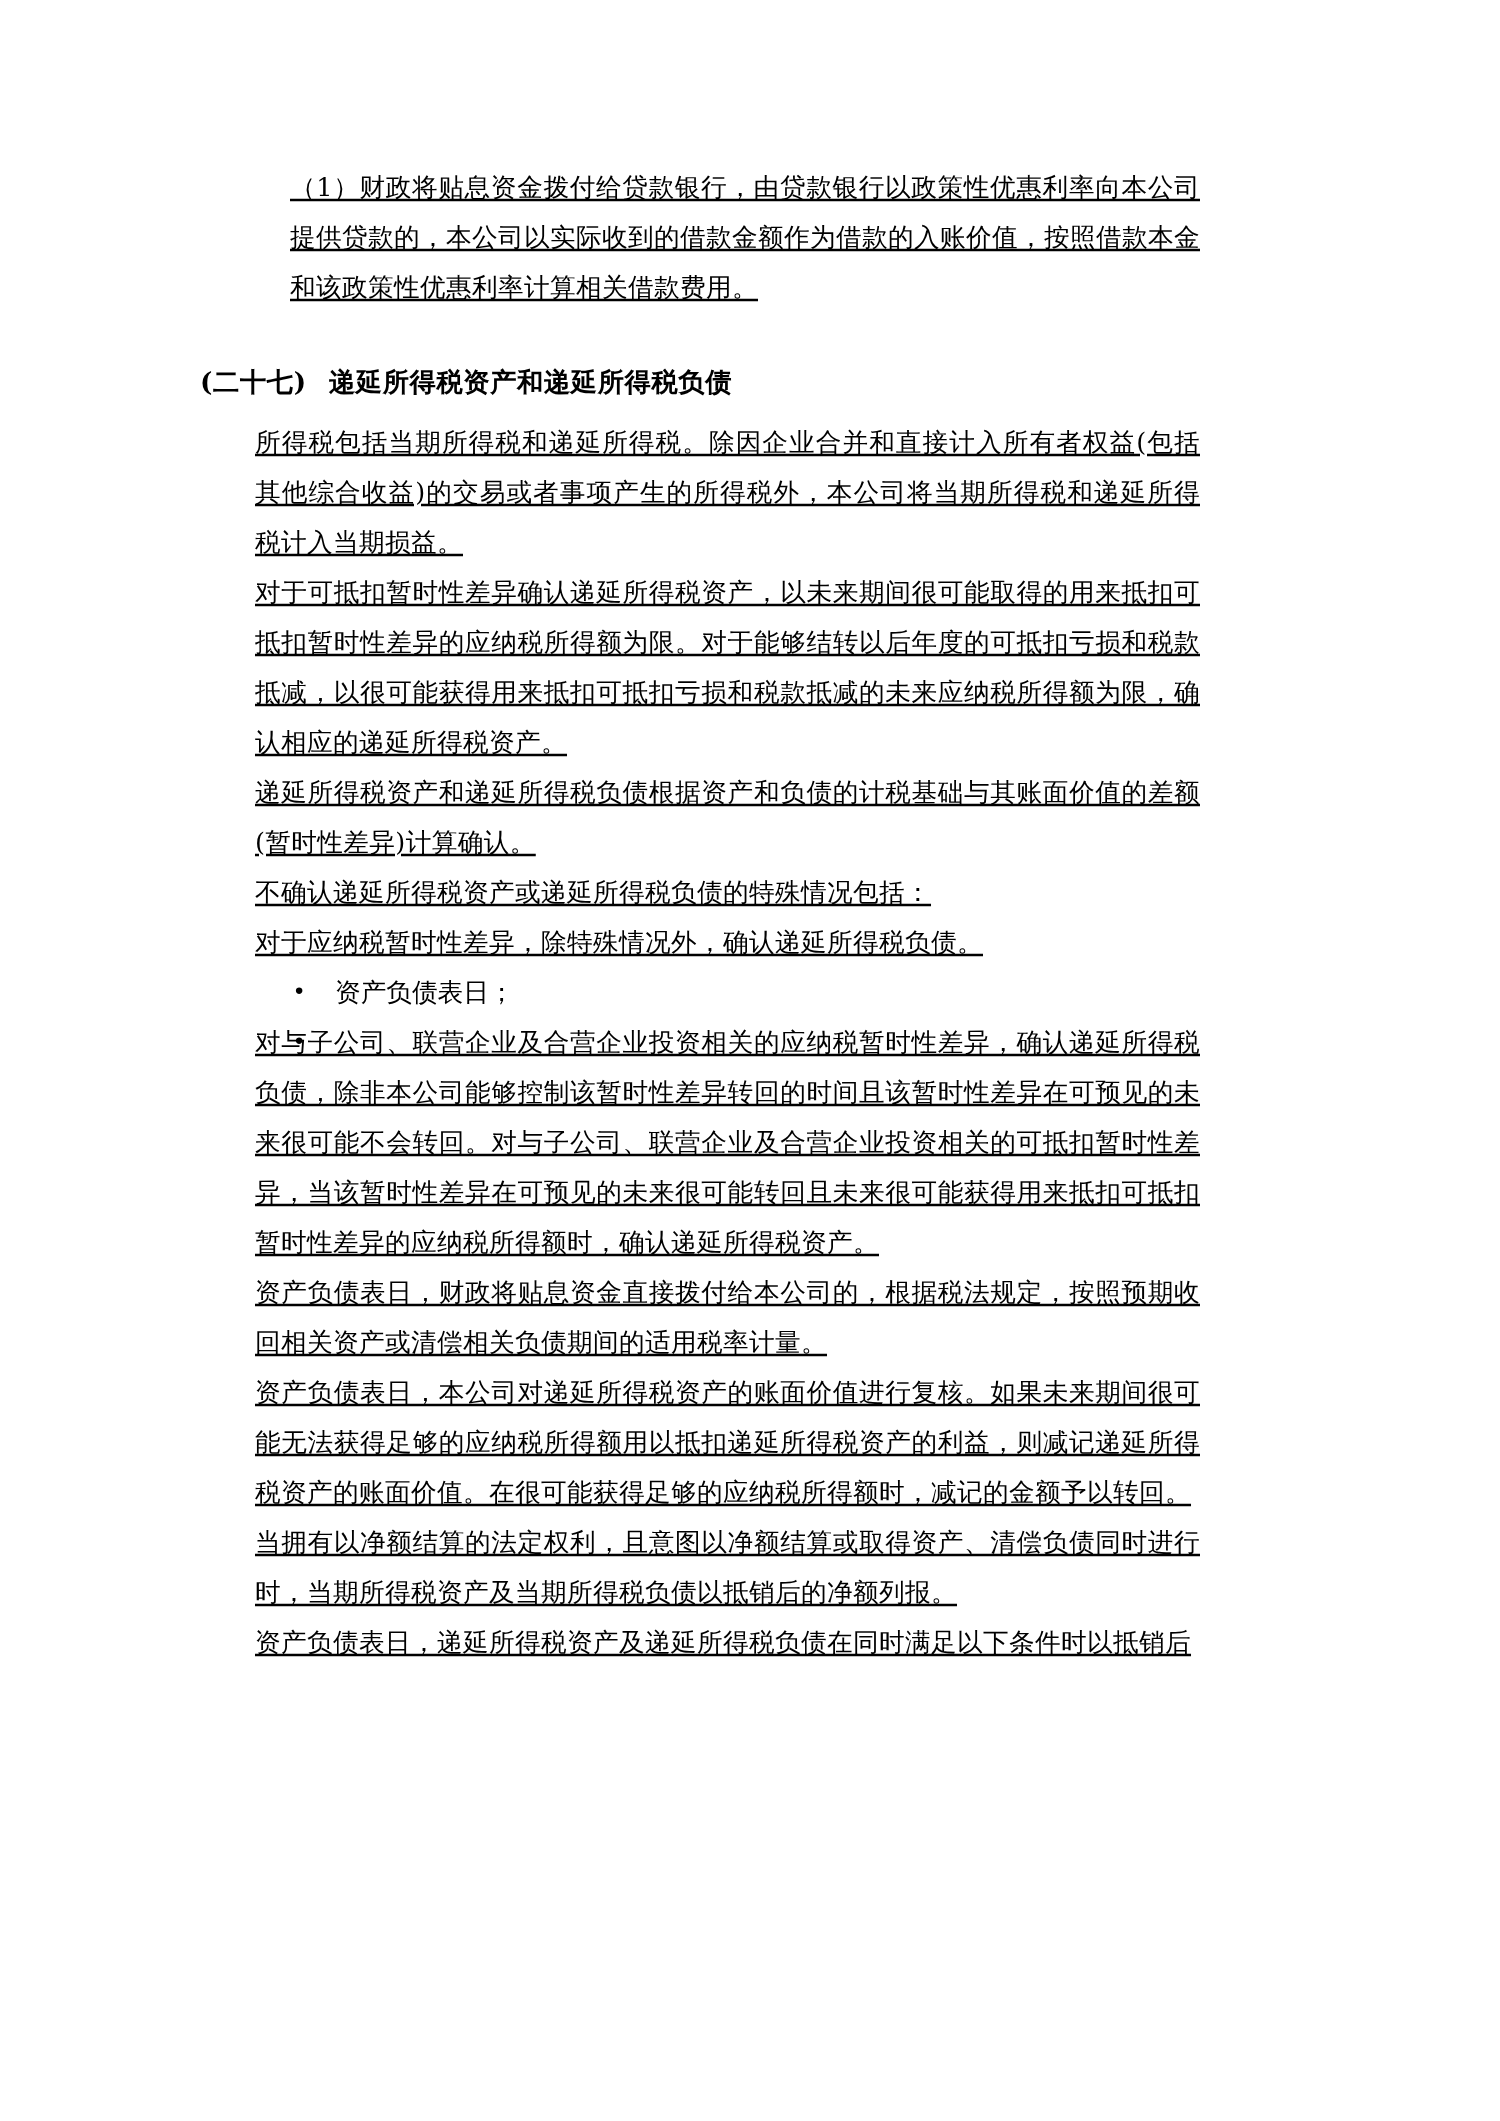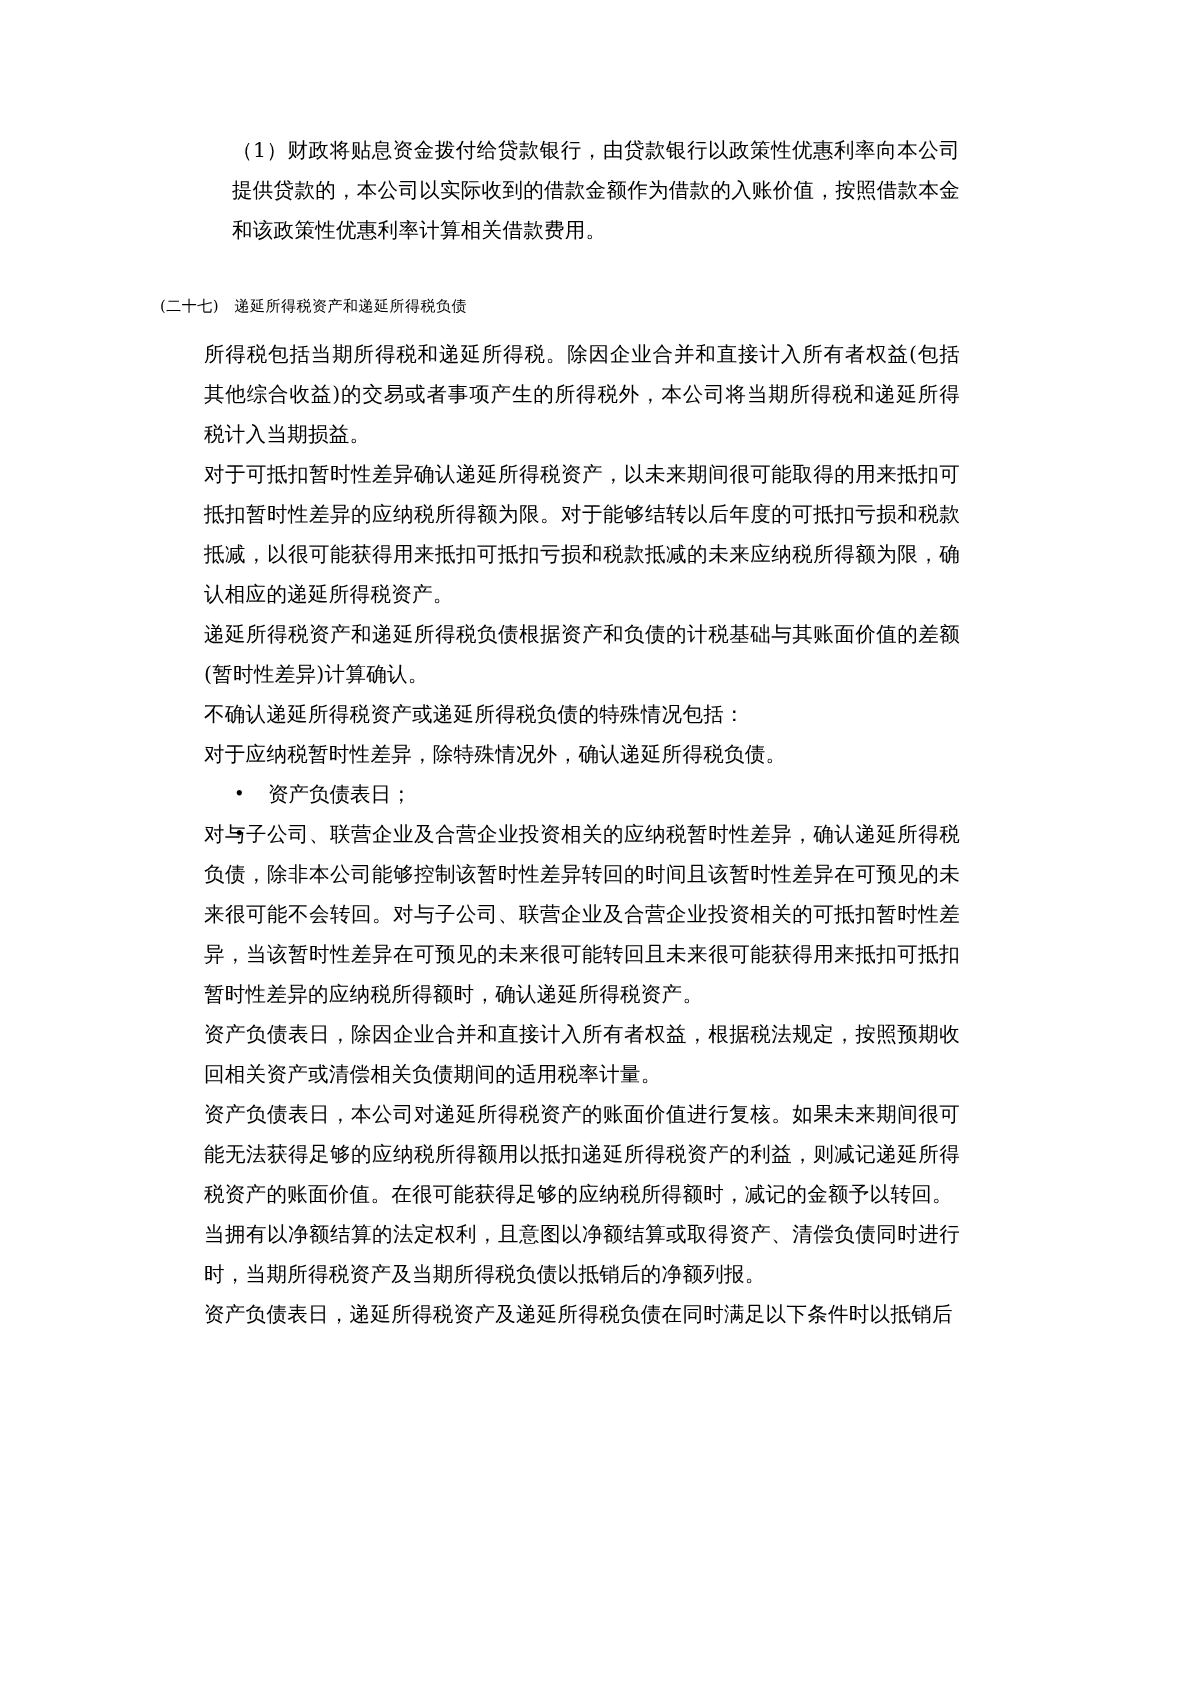--- a/index.html
+++ b/index.html
@@ -30,28 +30,29 @@
     top: 130px;
     width: 800px;
   }
   .para {
     font-size: 20.5px;
     line-height: 40px;
     text-align: justify;
     text-justify: inter-ideograph;
     margin: 0;
     letter-spacing: 0.3px;
+    text-decoration: underline;
   }
   .numbered {
     margin-left: 72px;
     text-indent: 0em;
   }
   .section-heading {
-    font-size: 15px;
-    font-weight: normal;
+    font-size: 21px;
+    font-weight: bold;
     line-height: 40px;
     margin: 0;
     margin-top: 26px;
     margin-bottom: 8px;
     letter-spacing: 0.5px;
   }
   .body-block {
     margin-left: 44px;
   }
   .body-block .para {
@@ -108,20 +109,20 @@
         <span class="dot">•</span>
         <span>资产负债表日；</span>
       </li>
       <li class="bullet-item">
         <span class="dot">•</span>
       </li>
     </ul>
 
     <div class="body-block">
       <p class="para">对与子公司、联营企业及合营企业投资相关的应纳税暂时性差异，确认递延所得税负债，除非本公司能够控制该暂时性差异转回的时间且该暂时性差异在可预见的未来很可能不会转回。对与子公司、联营企业及合营企业投资相关的可抵扣暂时性差异，当该暂时性差异在可预见的未来很可能转回且未来很可能获得用来抵扣可抵扣暂时性差异的应纳税所得额时，确认递延所得税资产。</p>
-      <p class="para">资产负债表日，除因企业合并和直接计入所有者权益，根据税法规定，按照预期收回相关资产或清偿相关负债期间的适用税率计量。</p>
+      <p class="para">资产负债表日，财政将贴息资金直接拨付给本公司的，根据税法规定，按照预期收回相关资产或清偿相关负债期间的适用税率计量。</p>
       <p class="para">资产负债表日，本公司对递延所得税资产的账面价值进行复核。如果未来期间很可能无法获得足够的应纳税所得额用以抵扣递延所得税资产的利益，则减记递延所得税资产的账面价值。在很可能获得足够的应纳税所得额时，减记的金额予以转回。</p>
       <p class="para">当拥有以净额结算的法定权利，且意图以净额结算或取得资产、清偿负债同时进行时，当期所得税资产及当期所得税负债以抵销后的净额列报。</p>
       <p class="para">资产负债表日，递延所得税资产及递延所得税负债在同时满足以下条件时以抵销后</p>
     </div>
 
   </div>
 </div>
 
 </body></html>

